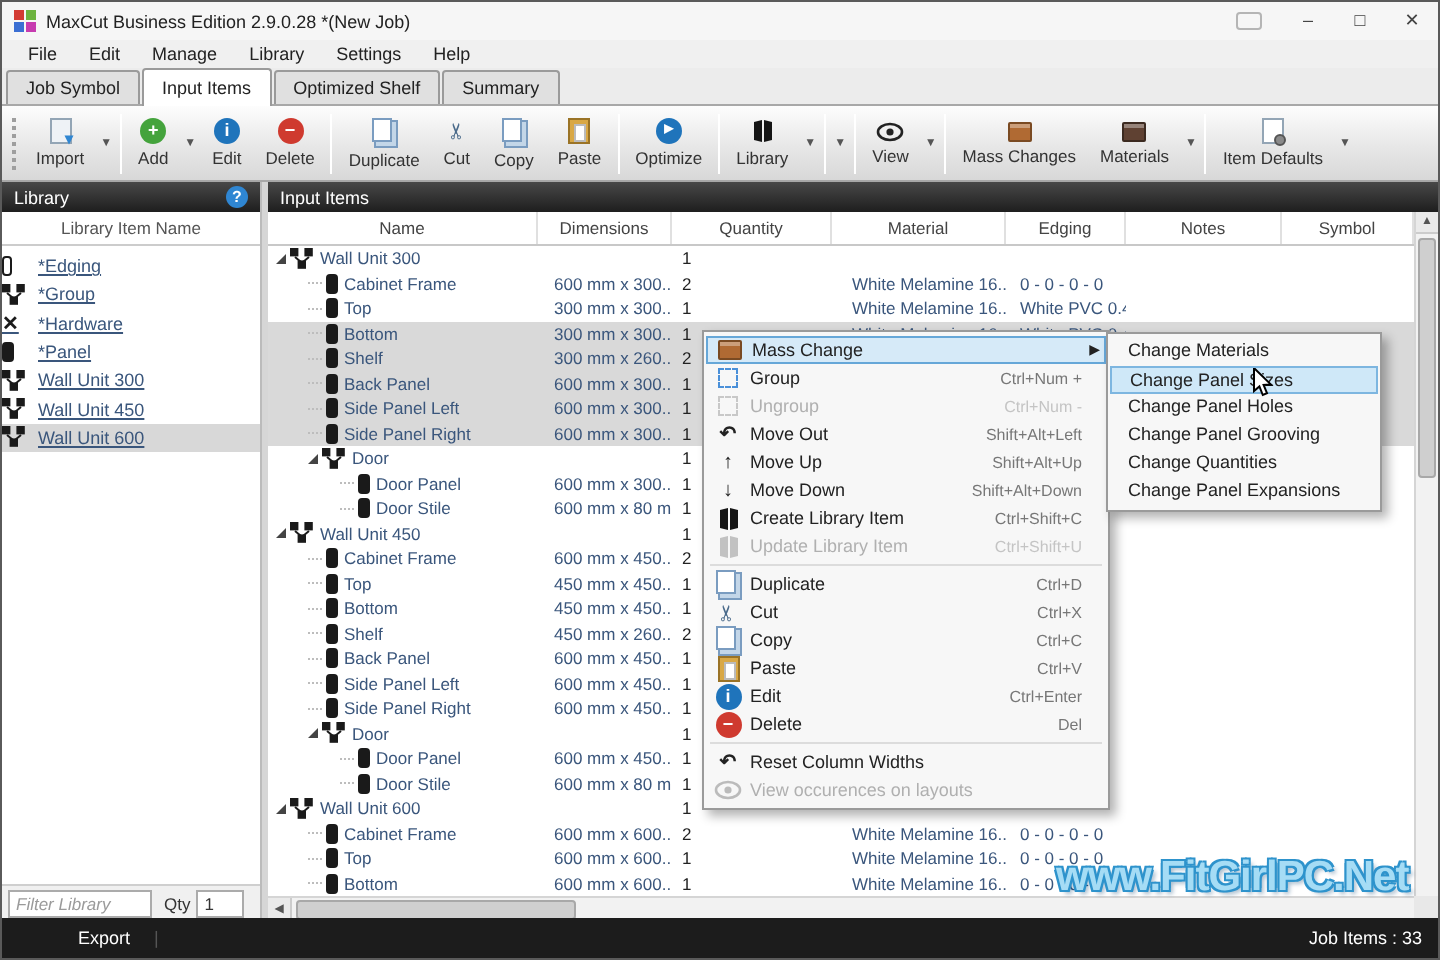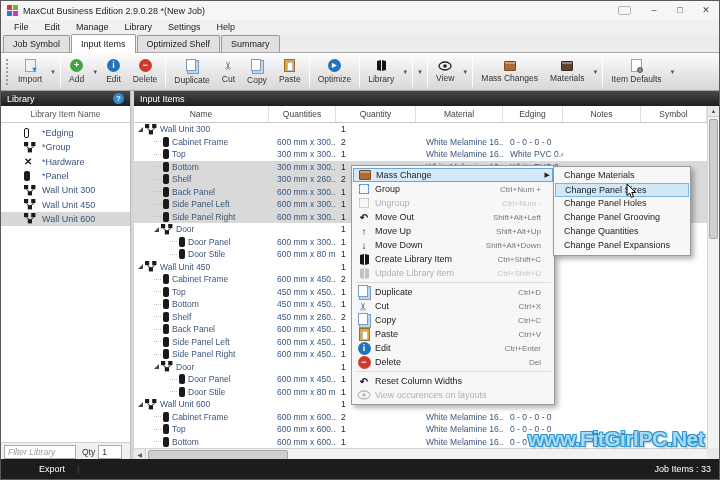--- a/index.html
+++ b/index.html
@@ -55,21 +55,21 @@
 
   
   .content{position:absolute;left:0;top:90px;right:0;height:370px;background:#e6e6e6;}
   .panel-header{height:15px;background:linear-gradient(#484848,#1e1e1e);color:#fff;font-size:9px;display:flex;align-items:center;padding:0 6px;}
   .panel-header .sp{flex:1;}
 
   
   .library{position:absolute;left:0;top:0;width:130px;height:370px;background:#fff;border-right:1px solid #bbb;}
   .lib-colhead{height:17px;border-bottom:1px solid #ccc;font-size:8.5px;color:#555;text-align:center;line-height:16px;background:#fff;}
   .lib-list{position:absolute;top:32px;left:0;right:0;bottom:19px;background:#fff;padding-top:3px;}
-  .lib-item{display:flex;align-items:center;height:14.3px;padding-left:23px;font-size:9px;color:#3a567c;}
+  .lib-item{display:flex;align-items:center;height:14.3px;padding-left:0;font-size:9px;color:#3a567c;text-decoration:underline;}
   .lib-item .ic{width:14px;margin-right:4px;flex:none;justify-content:flex-start;}
   .lib-item.sel{background:#d8d8d8;}
   .lib-filter{position:absolute;left:0;right:0;bottom:0;height:19px;background:#f0f0f0;border-top:1px solid #cfcfcf;display:flex;align-items:center;padding:0 3px;}
   .lib-filter input{height:14px;border:1px solid #ababab;font-size:8.5px;padding:0 3px;background:#fff;color:#333;}
   .lib-filter input::placeholder{color:#9a9a9a;font-style:italic;}
   .flt{width:72px;}
   .qty-lbl{font-size:8.5px;color:#333;margin:0 3px 0 6px;}
   .qtyin{width:24px;}
   .splitter{position:absolute;left:130px;top:0;width:3px;height:370px;background:#d6d6d6;}
 
@@ -403,21 +403,21 @@
       </div>
     </div>
     <div class="splitter"></div>
 
     <div class="main">
       <div class="panel-header">
         <span>Input Items</span>
       </div>
       <div class="col-head cols" id="colhead">
           <div class="hc">Name</div>
-          <div class="hc">Quantities</div>
+          <div class="hc">Dimensions</div>
           <div class="hc">Quantity</div>
           <div class="hc">Material</div>
           <div class="hc">Edging</div>
           <div class="hc">Notes</div>
           <div class="hc">Symbol</div>
         </div>
       <div class="tbody" id="tbody">
           <div class="row cols">
             <div class="cell c-name" style="padding-left: 4px;">
               <span class="exp"></span>

